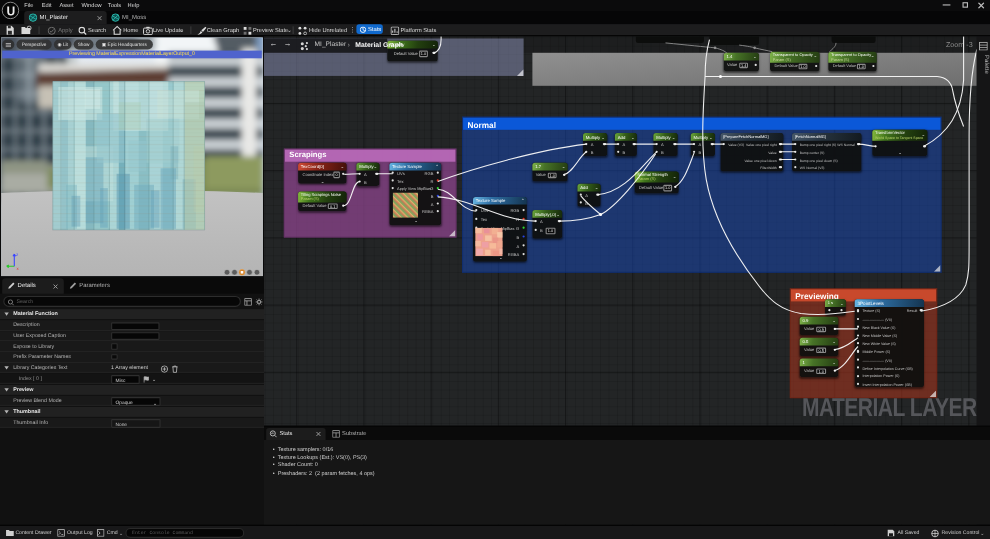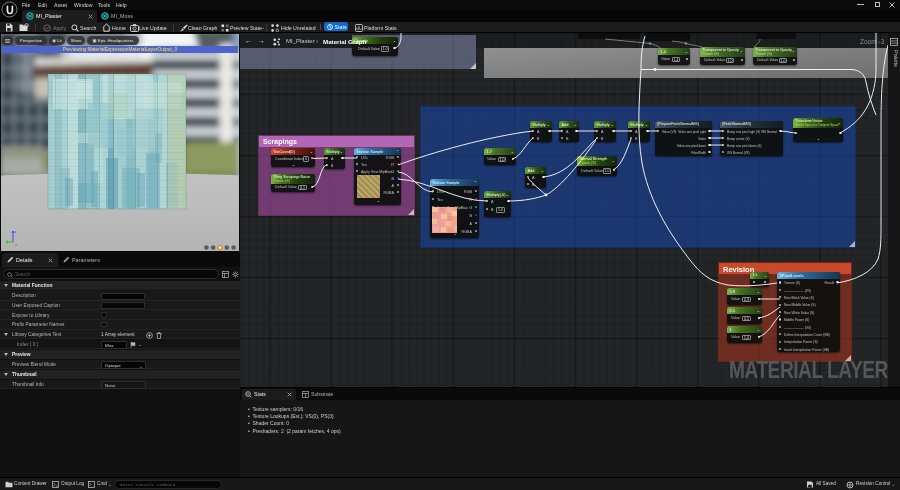--- a/index.html
+++ b/index.html
@@ -493,20 +493,21 @@
           <rect x="0" y="1.8" width="4.2" height="0.7" fill="#e0b473"></rect>
           <rect x="0" y="3.4" width="4.2" height="0.5" fill="#b06a5a"></rect>
         </pattern>
           </defs>
         <rect width="23" height="23" fill="url(#weave)"></rect>
       </svg>
       <span class="chev" style="top:50px;right:21px">⌄</span>
     </div>
 
     <div class="cbox" style="left:180px;top:73px;width:436px;height:142px;background:rgba(24,76,196,0.47);border:1px solid rgba(10,40,110,0.6)">
+      <div class="ct" style="background:#0b58d8;font-size:7.5px">Normal</div>
       <svg style="position:absolute;right:0;bottom:0" width="6" height="6">
           <path d="M6 0 L6 6 L0 6 Z" fill="rgba(235,235,235,0.7)"></path>
         </svg>
     </div>
     <div class="node" style="left:290px;top:88px;width:22px;height:21px">
       <div class="nh" style="background:linear-gradient(100deg,#69a53c 0%,#335d19 45%,#16290b 100%)">Multiply<span class="chev">⌄</span></div>
       <span class="pin" style="left:2px;top:8.7px"></span>
         <span class="prow" style="left:7px;top:8.5px">A</span>
       <span class="pin" style="left:2px;top:15.7px"></span>
         <span class="prow" style="left:7px;top:15.5px">B</span>
@@ -635,21 +636,21 @@
       <div class="nh" style="background:linear-gradient(100deg,#69a53c 0%,#335d19 45%,#16290b 100%);font-size:3.9px">Multiply(,0)<span class="chev">⌄</span></div>
       <span class="pin f" style="left:2px;top:8.7px"></span>
         <span class="prow" style="left:7px;top:8.5px">A</span>
       <span class="pin" style="left:2px;top:16.7px"></span>
         <span class="prow" style="left:7px;top:16.5px">B</span>
       <span class="vbox" style="left:12px;top:16px;width:9px;height:5.5px">1.0</span>
       <span class="pin f" style="right:1.5px;top:8.7px"></span>
     </div>
 
     <div class="cbox" style="left:478px;top:229px;width:134px;height:100px;background:rgba(158,52,30,0.62);border:1px solid rgba(110,35,20,0.6)">
-      <div class="ct" style="background:#c8492c;font-size:7.5px">Revision</div>
+      <div class="ct" style="background:#c8492c;font-size:7.5px">Previewing</div>
       <svg style="position:absolute;right:0;bottom:0" width="6" height="6">
           <path d="M6 0 L6 6 L0 6 Z" fill="rgba(235,235,235,0.7)"></path>
         </svg>
     </div>
     <div class="node" style="left:510px;top:239px;width:19px;height:15px">
       <div class="nh" style="background:linear-gradient(100deg,#7fb34a 0%,#477327 35%,#243c12 100%);font-size:3.6px">1 s<span class="chev">⌄</span></div>
       <span class="pin f" style="left:3px;top:9px"></span>
       <span class="pin f" style="right:3px;top:9px"></span>
     </div>
     <div class="node" style="left:487px;top:255px;width:35px;height:17px">

